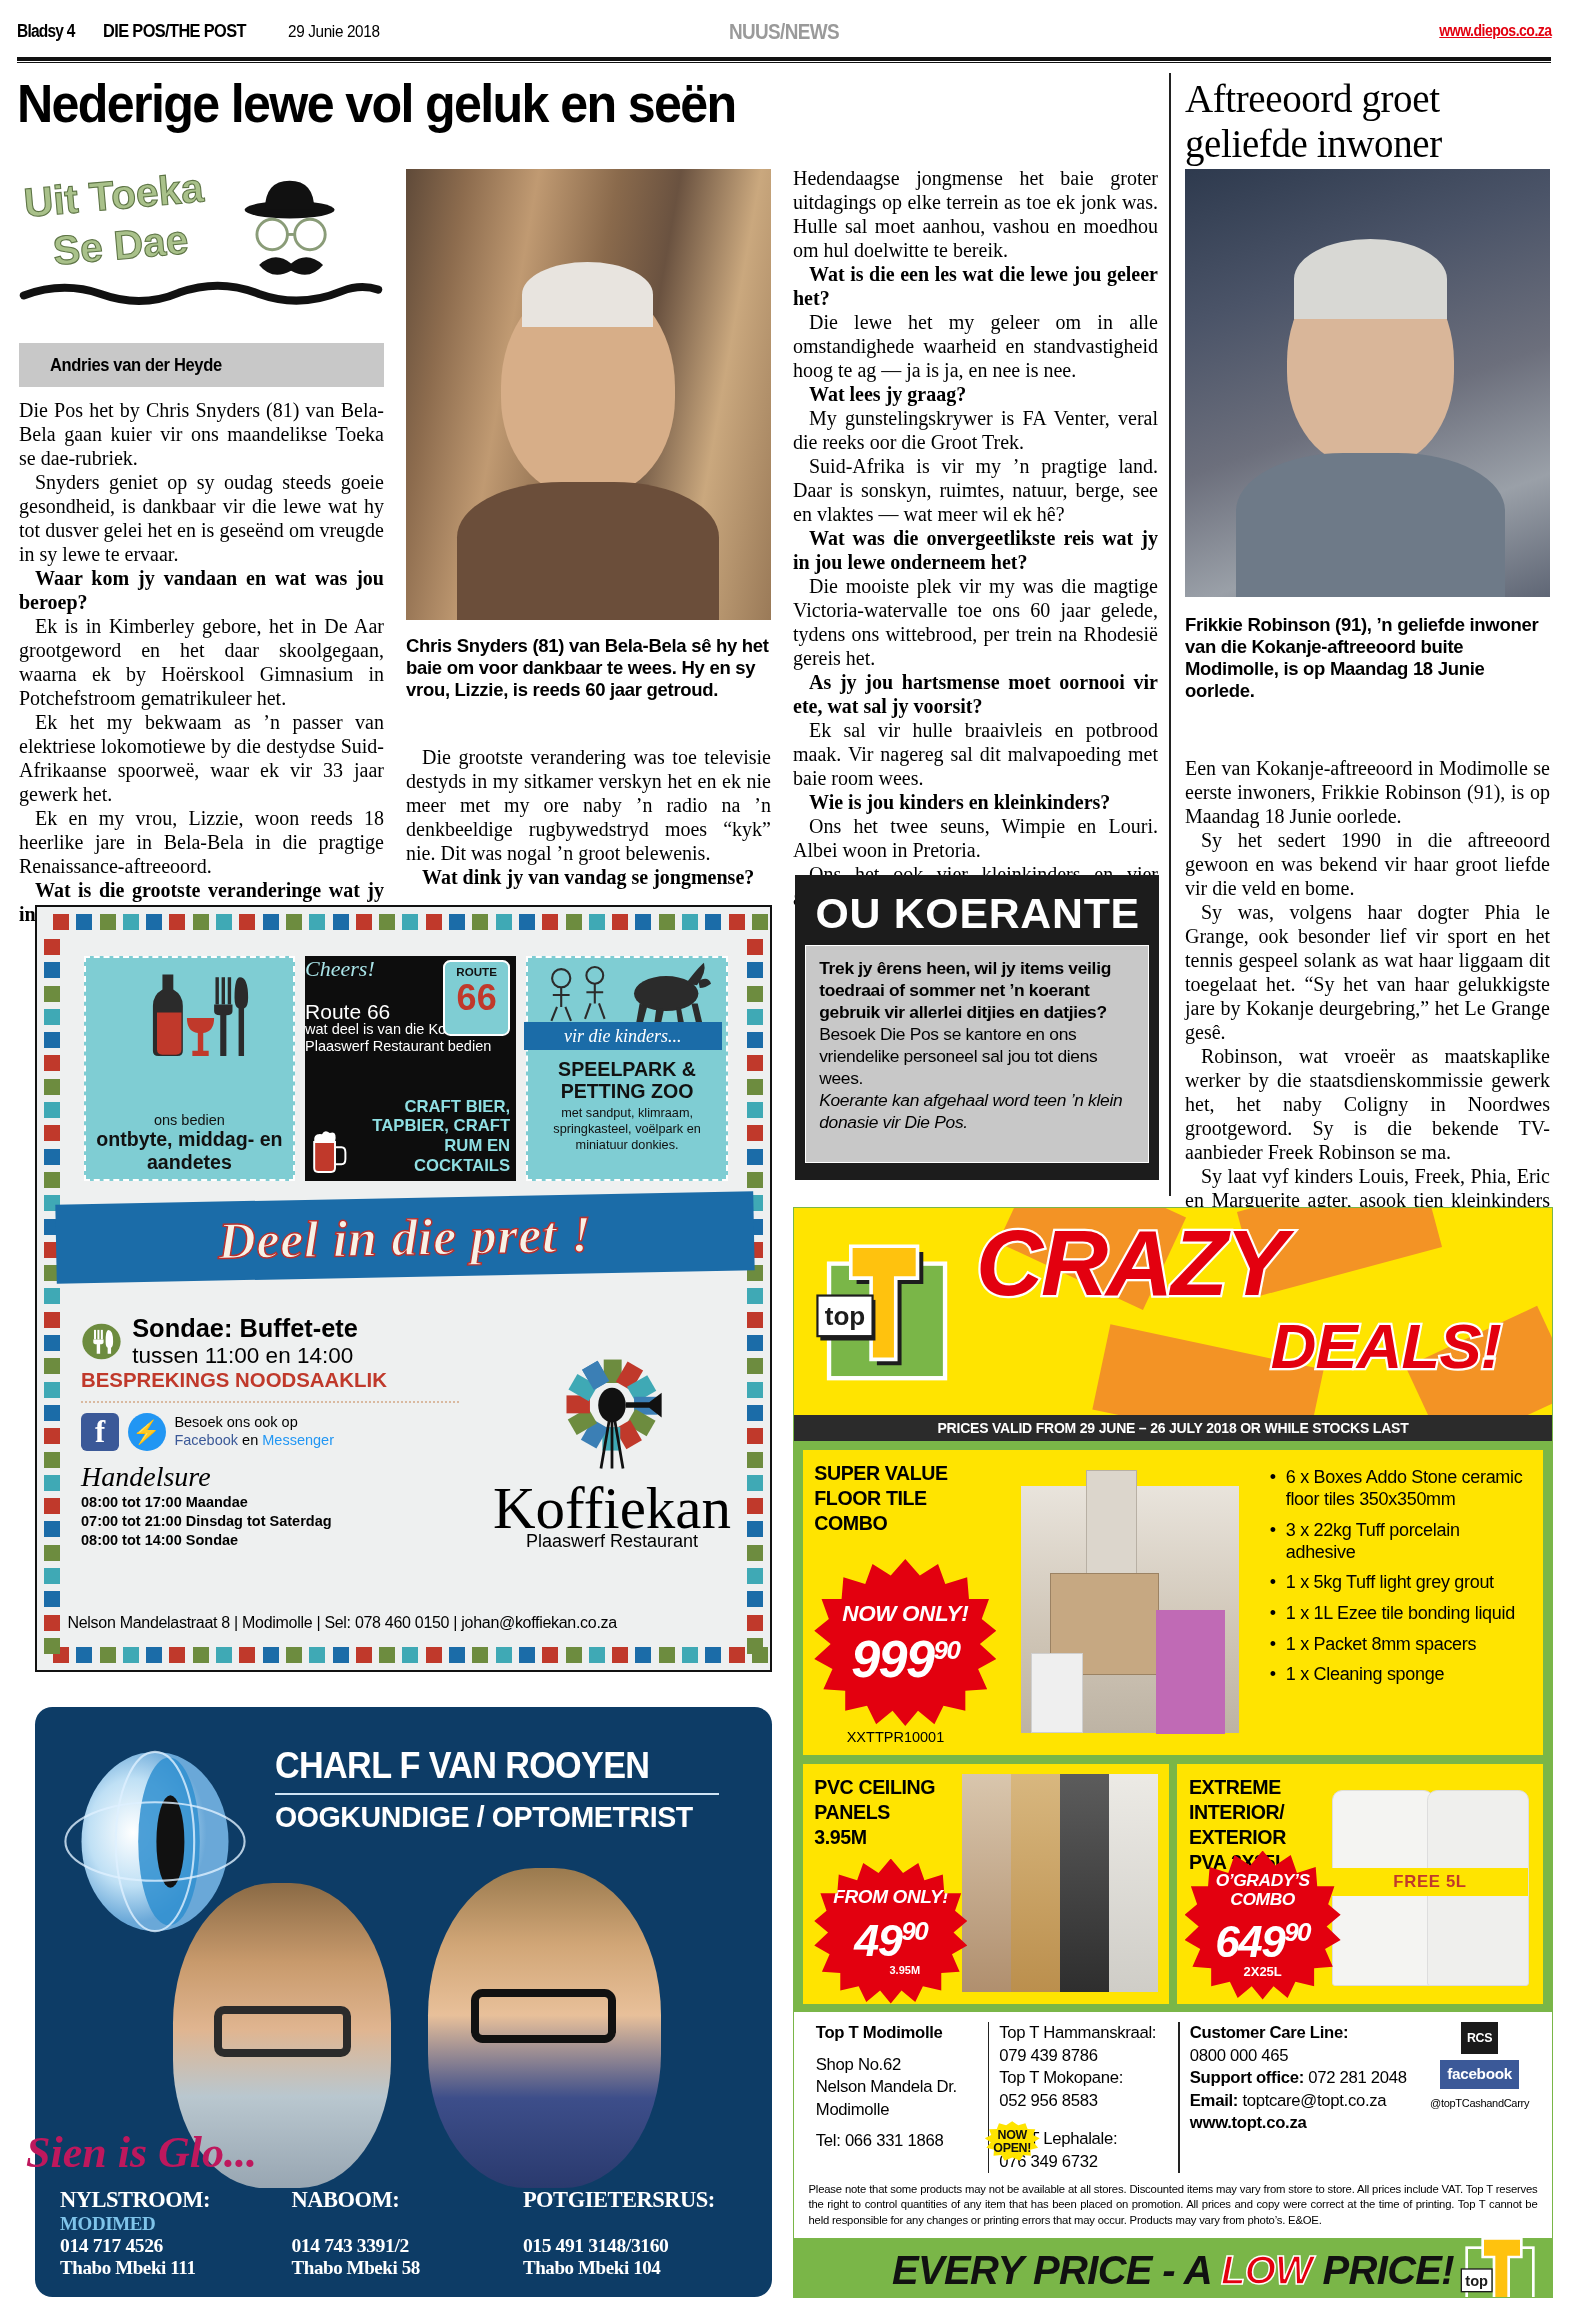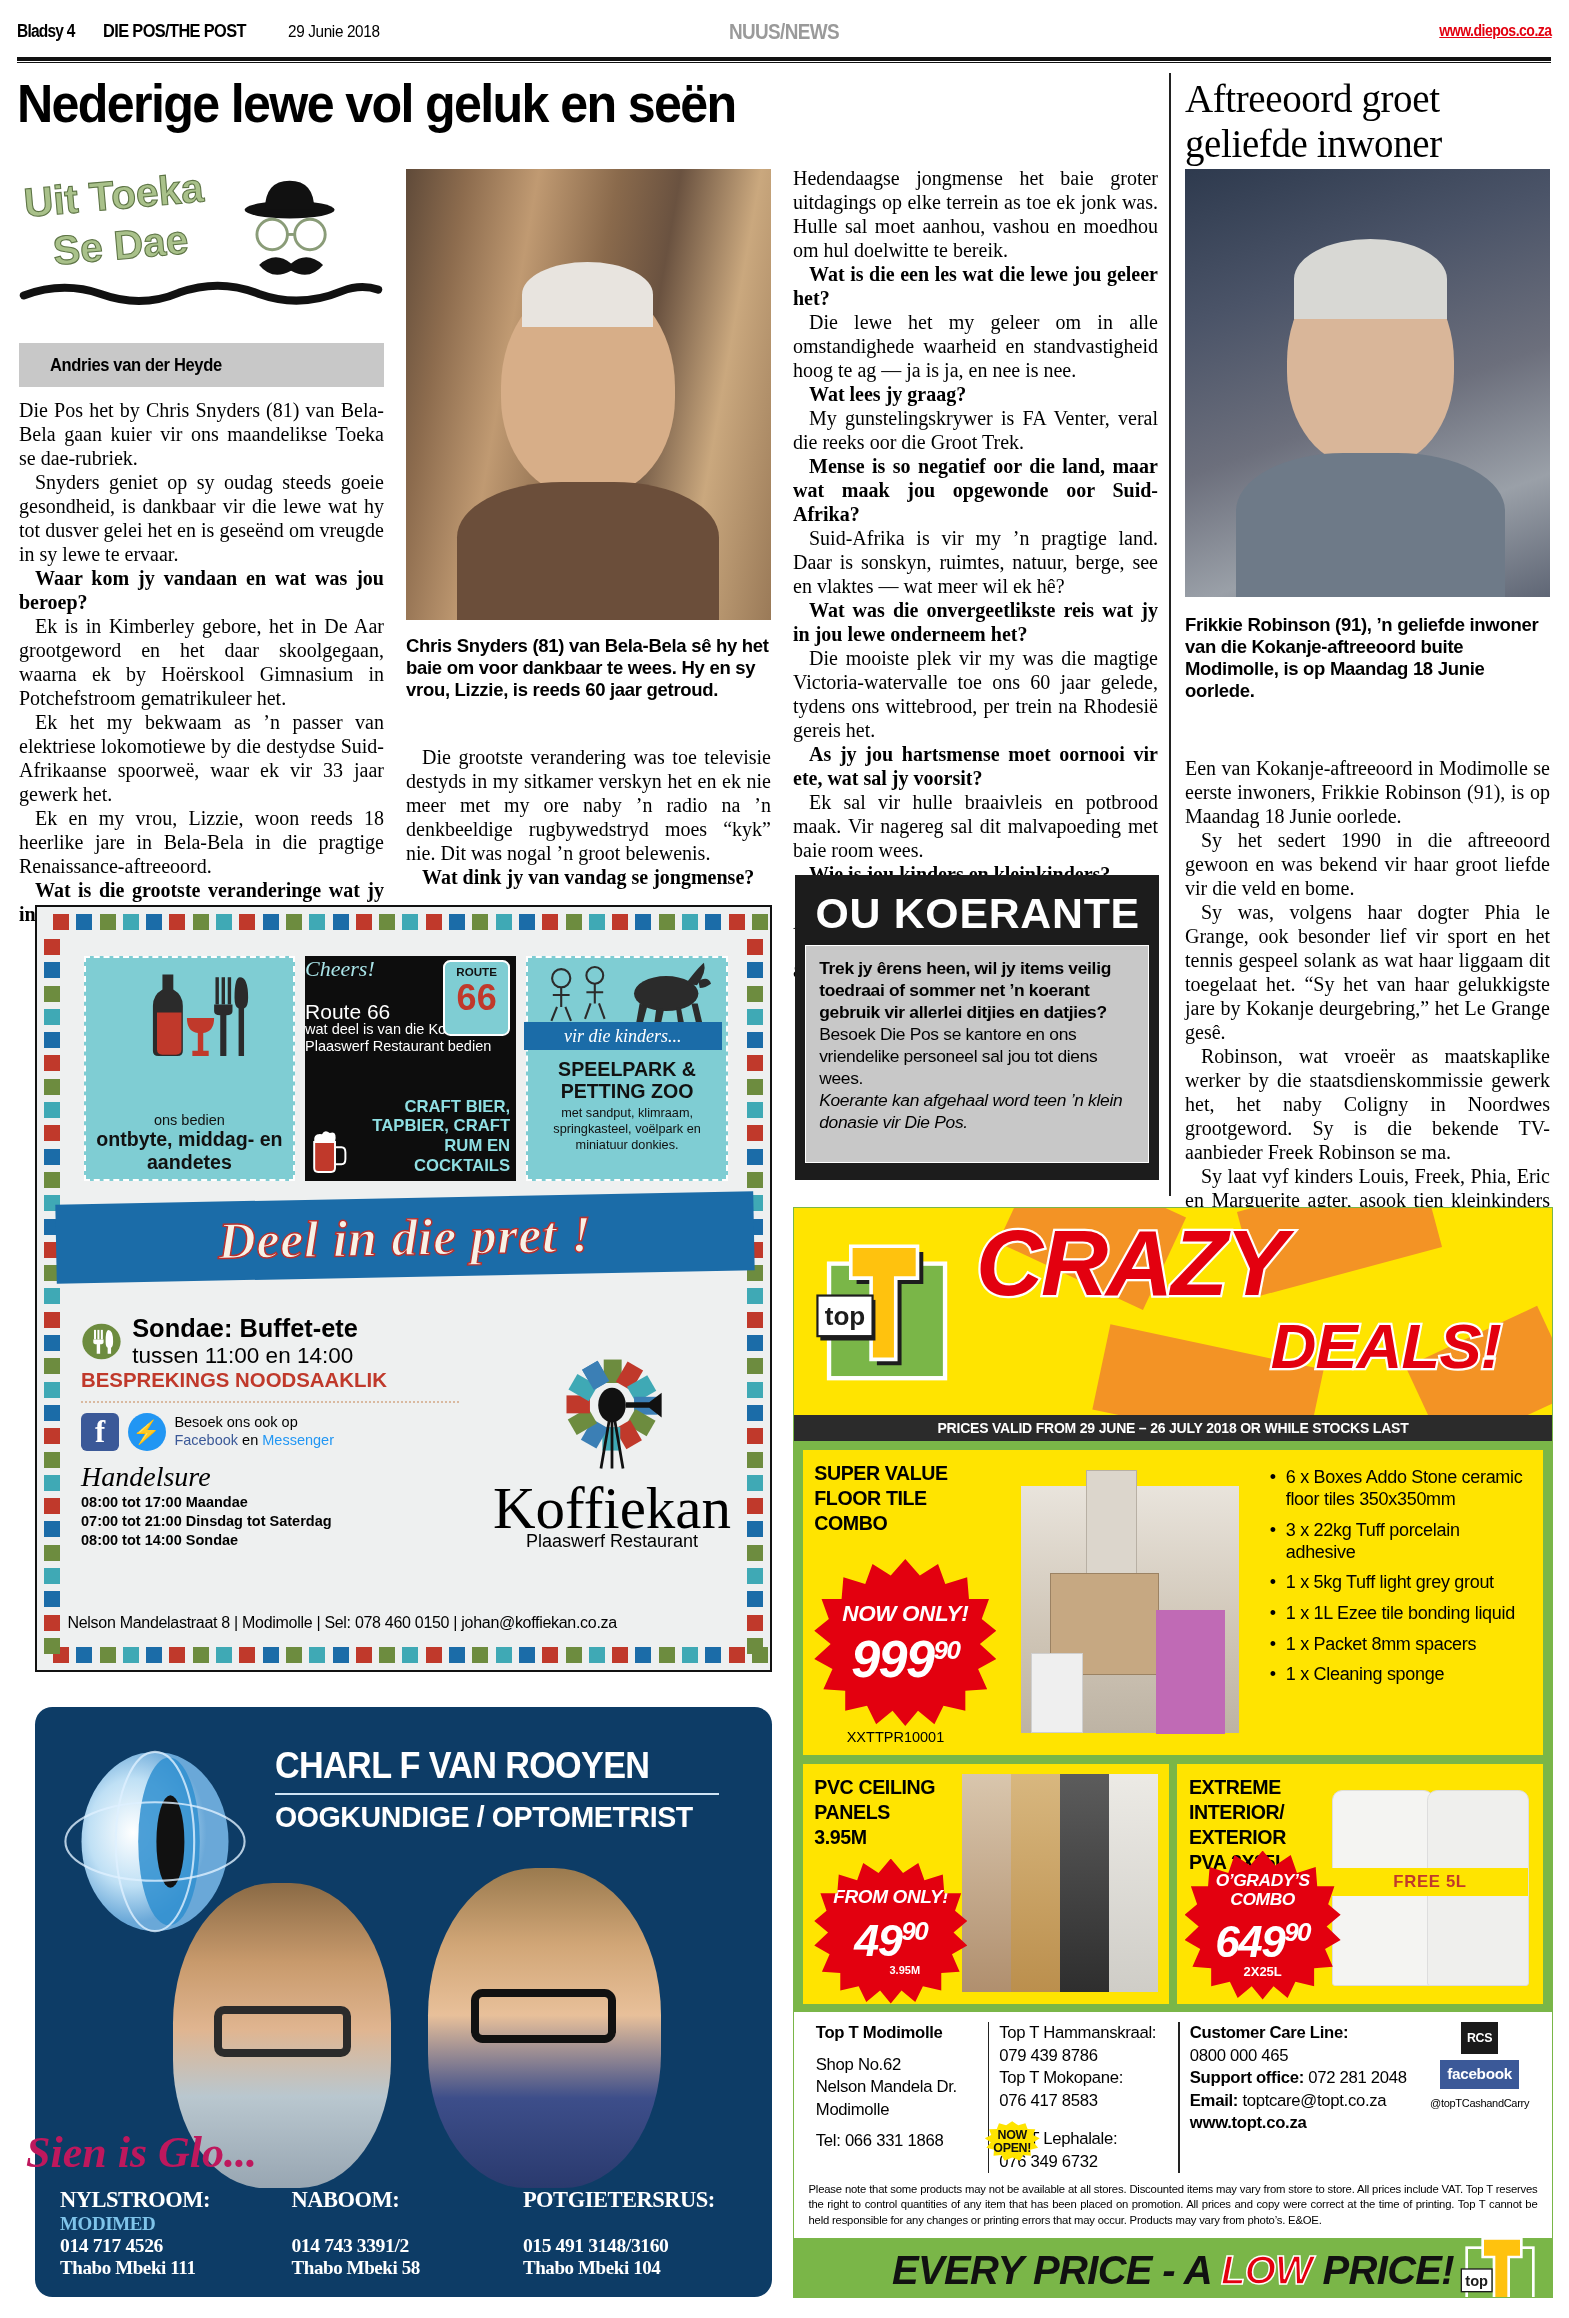--- a/index.html
+++ b/index.html
@@ -298,21 +298,20 @@
 <div class="col" id="col2">
     <p class="">Die grootste verandering was toe televisie destyds in my sitkamer verskyn het en ek nie meer met my ore naby ’n radio na ’n denkbeeldige rugbywedstryd moes “kyk” nie. Dit was nogal ’n groot belewenis.</p>
     <p class="q">Wat dink jy van vandag se jongmense?</p>
   </div>
 <div class="col" id="col3">
     <p class="noindent">Hedendaagse jongmense het baie groter uitdagings op elke terrein as toe ek jonk was. Hulle sal moet aanhou, vashou en moedhou om hul doelwitte te bereik.</p>
     <p class="q">Wat is die een les wat die lewe jou geleer het?</p>
     <p class="">Die lewe het my geleer om in alle omstandighede waarheid en standvastigheid hoog te ag — ja is ja, en nee is nee.</p>
     <p class="q">Wat lees jy graag?</p>
     <p class="">My gunstelingskrywer is FA Venter, veral die reeks oor die Groot Trek.</p>
-    <p class="q">Mense is so negatief oor die land, maar wat maak jou opgewonde oor Suid-Afrika?</p>
     <p class="">Suid-Afrika is vir my ’n pragtige land. Daar is sonskyn, ruimtes, natuur, berge, see en vlaktes — wat meer wil ek hê?</p>
     <p class="q">Wat was die onvergeetlikste reis wat jy in jou lewe onderneem het?</p>
     <p class="">Die mooiste plek vir my was die magtige Victoria-watervalle toe ons 60 jaar gelede, tydens ons wittebrood, per trein na Rhodesië gereis het.</p>
     <p class="q">As jy jou hartsmense moet oornooi vir ete, wat sal jy voorsit?</p>
     <p class="">Ek sal vir hulle braaivleis en potbrood maak. Vir nagereg sal dit malvapoeding met baie room wees.</p>
     <p class="q">Wie is jou kinders en kleinkinders?</p>
     <p class="">Ons het twee seuns, Wimpie en Louri. Albei woon in Pretoria.</p>
     <p class="">Ons het ook vier kleinkinders en vier agterkleinkinders.</p>
   </div>
 <div class="col" id="col4">
@@ -732,21 +731,21 @@
         <div style="margin-top:8.7px;">Tel: 066 331 1868</div>
       </div>
       <div class="tt-divider"></div>
       <div class="tt-c" style="width:189px;position:relative;" id="tt-branches">
           <div>
             <div>Top T Hammanskraal:</div>
             <div>079 439 8786</div>
           </div>
           <div>
             <div>Top T Mokopane:</div>
-            <div>076 417 8583</div>
+            <div>052 956 8583</div>
           </div>
           <div style="margin-top: 16px;">
             <div>Top T Lephalale:</div>
             <div>076 349 6732</div>
           </div>
           <div class="nowopen" style="left: -4.4px; bottom: 11.6px; width: 55px; clip-path: polygon(50% 0%, 61% 10%, 74% 5%, 78% 19%, 92% 20%, 88% 34%, 100% 42%, 89% 52%, 97% 65%, 83% 70%, 84% 85%, 70% 83%, 64% 97%, 50% 89%, 36% 97%, 30% 83%, 16% 85%, 17% 70%, 3% 65%, 11% 52%, 0% 42%, 12% 34%, 8% 20%, 22% 19%, 26% 5%, 39% 10%); position: absolute;">NOW OPEN!</div>
         </div>
       <div class="tt-divider"></div>
       <div class="tt-c" style="width:240px;">
         <div><b>Customer Care Line:</b></div>

